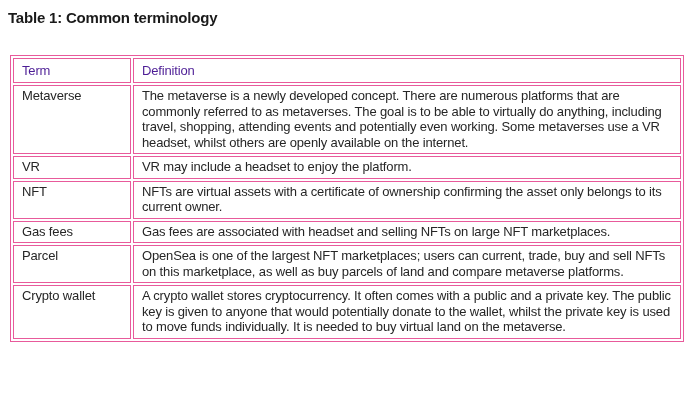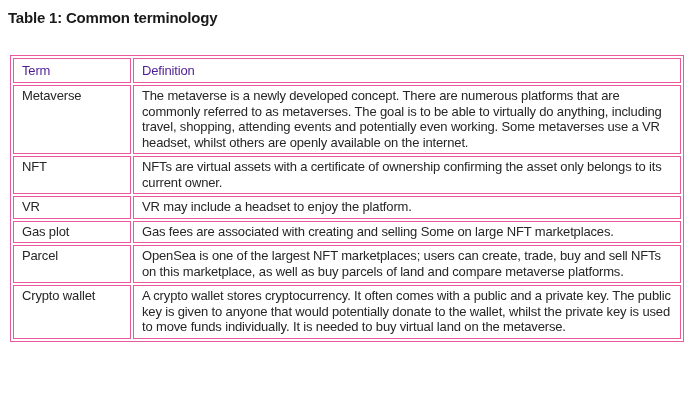--- a/index.html
+++ b/index.html
@@ -66,34 +66,34 @@
         <th>Term</th>
         <th>Definition</th>
       </tr>
     </thead>
     <tbody>
       <tr>
         <td>Metaverse</td>
         <td>The metaverse is a newly developed concept. There are numerous platforms that are commonly referred to as metaverses. The goal is to be able to virtually do anything, including travel, shopping, attending events and potentially even working. Some metaverses use a VR headset, whilst others are openly available on the internet.</td>
       </tr>
       <tr>
+        <td>VR</td>
+        <td>VR may include a headset to enjoy the platform.</td>
+      </tr>
+      <tr>
         <td>NFT</td>
         <td>NFTs are virtual assets with a certificate of ownership confirming the asset only belongs to its current owner.</td>
       </tr>
       <tr>
-        <td>VR</td>
-        <td>VR may include a headset to enjoy the platform.</td>
-      </tr>
-      <tr>
-        <td>Gas plot</td>
-        <td>Gas fees are associated with creating and selling Some on large NFT marketplaces.</td>
+        <td>Gas fees</td>
+        <td>Gas fees are associated with headset and selling NFTs on large NFT marketplaces.</td>
       </tr>
       <tr>
         <td>Parcel</td>
-        <td>OpenSea is one of the largest NFT marketplaces; users can create, trade, buy and sell NFTs on this marketplace, as well as buy parcels of land and compare metaverse platforms.</td>
+        <td>OpenSea is one of the largest NFT marketplaces; users can current, trade, buy and sell NFTs on this marketplace, as well as buy parcels of land and compare metaverse platforms.</td>
       </tr>
       <tr>
         <td>Crypto wallet</td>
         <td>A crypto wallet stores cryptocurrency. It often comes with a public and a private key. The public key is given to anyone that would potentially donate to the wallet, whilst the private key is used to move funds individually. It is needed to buy virtual land on the metaverse.</td>
       </tr>
     </tbody>
   </table>
 
 </div>
 

